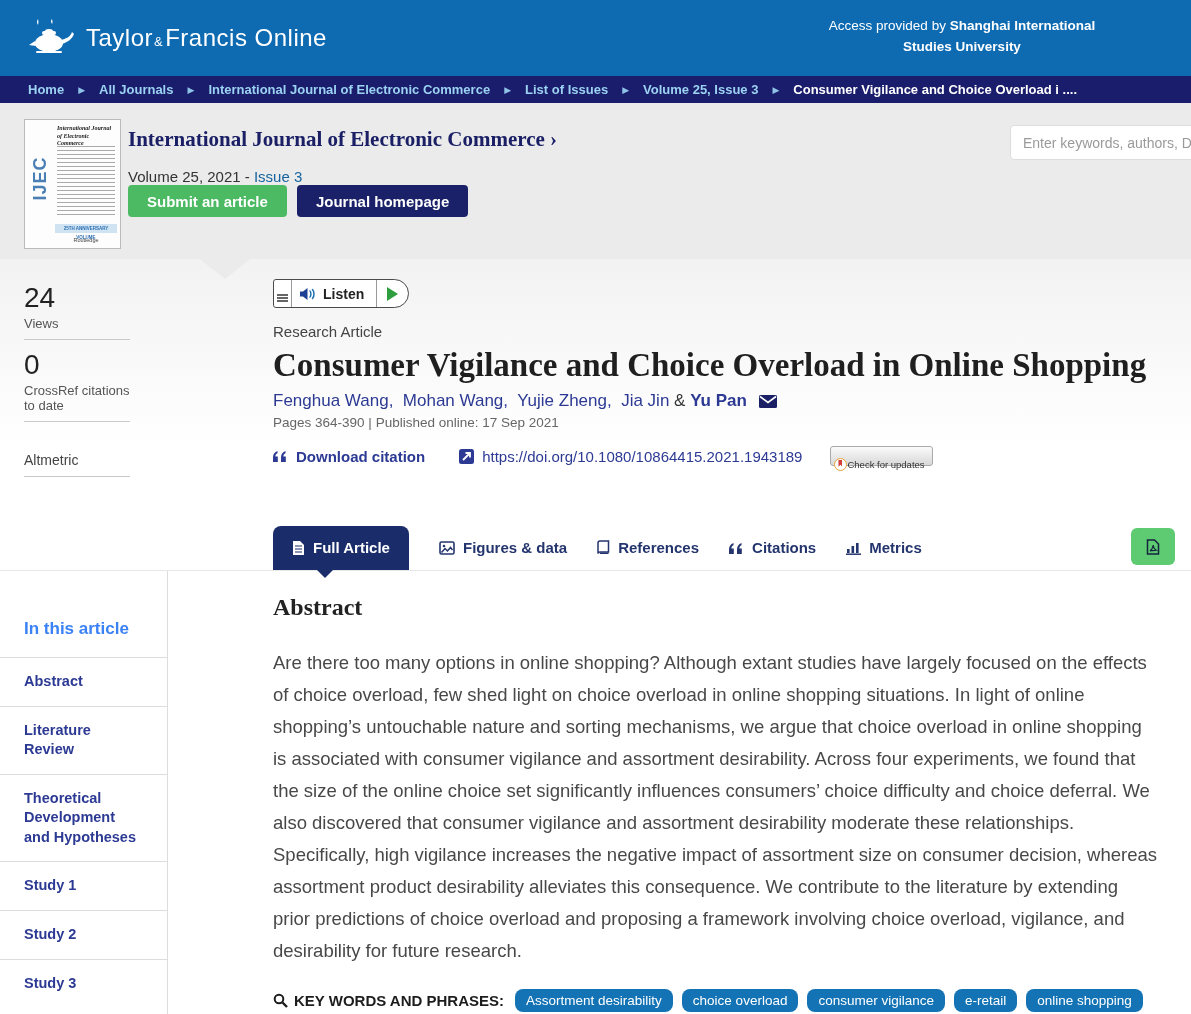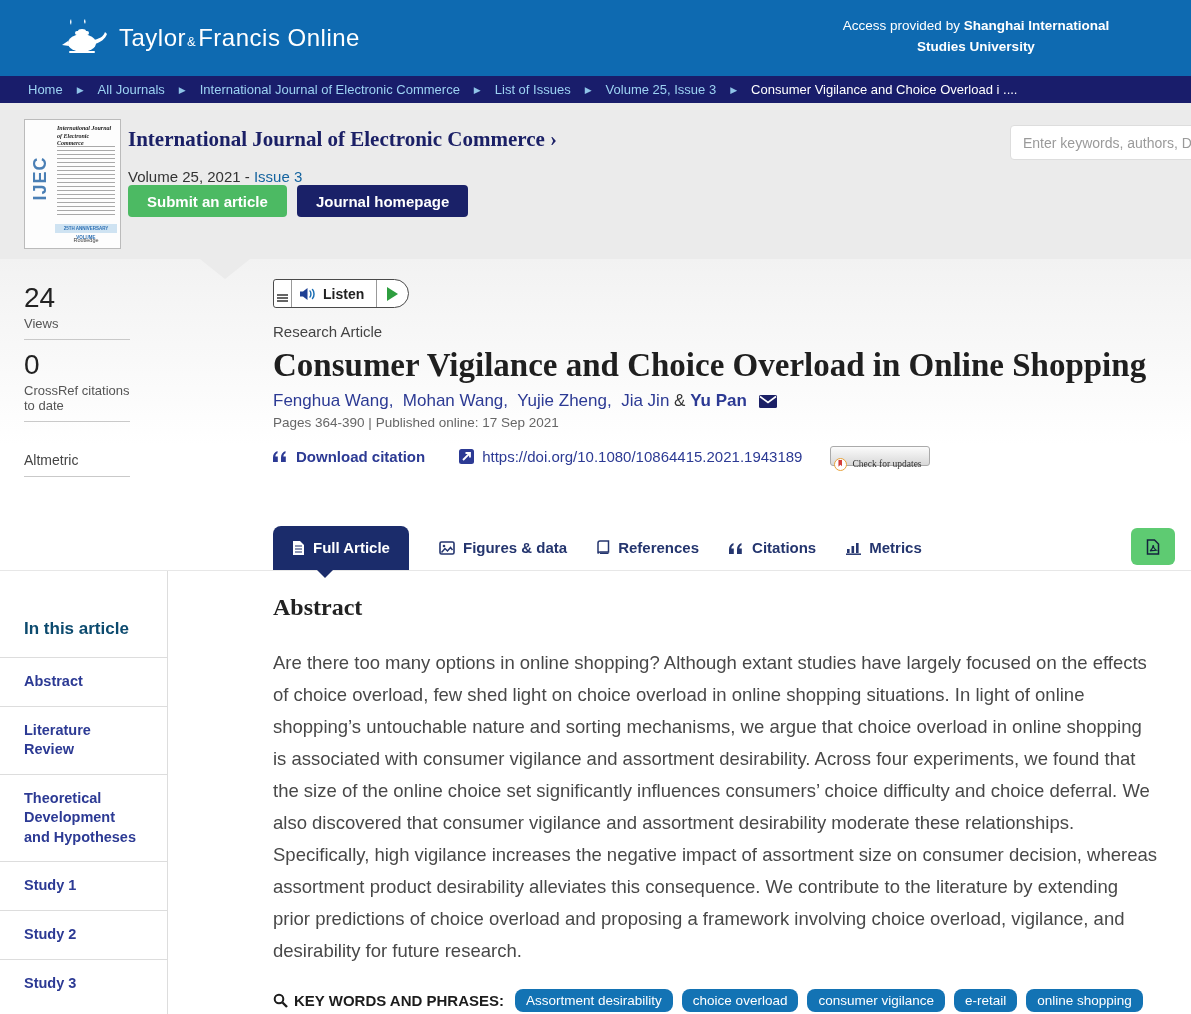--- a/index.html
+++ b/index.html
@@ -1,32 +1,32 @@
 <!DOCTYPE html>
 <html><head>
 <meta charset="utf-8">
 <style>
   * { margin:0; padding:0; box-sizing:border-box; }
   html,body { width:1191px; height:1014px; overflow:hidden; background:#fff;
               font-family:"Liberation Sans","DejaVu Sans",sans-serif; }
   #page { position:relative; width:1191px; height:1014px; overflow:hidden; }
 
   
-  .hdr { height:76px; background:#0e6ab1; display:flex; align-items:center; position:relative;padding-left:33px; }
+  .hdr { height:76px; background:#0e6ab1; display:flex; align-items:center; position:relative; }
   .brand { display:flex; align-items:center; margin-left:28px; color:#fff; cursor:pointer; }
   .brand svg { margin-right:12px; }
   .brand-txt { font-size:24px; letter-spacing:.5px; font-weight:400; }
   .brand-amp { font-size:13px; vertical-align:baseline; margin:0 2px 0 1px; }
-  .access { position:absolute; right:70px; top:16px; width:290px; text-align:center;
+  .access { position:absolute; right:84px; top:16px; width:290px; text-align:center;
             color:#fff; font-size:13.5px; line-height:1.55; }
   .access b { font-weight:700; }
 
   
   .crumbs { height:27px; background:#191d6b; display:flex; align-items:center;
-            padding-left:28px; font-size:13px; font-weight:400; white-space:nowrap; }
+            padding-left:28px; font-size:13px; font-weight:700; white-space:nowrap; }
   .crumb { color:#9cd2f2; text-decoration:none; cursor:pointer; }
   .crumb-sep { color:#8fc4e8; font-size:9px; margin:0 14px; }
   .crumb-cur { color:#fff; }
 
   
   .band { position:relative; height:156px; background:#ebebeb; }
   .band-notch { position:absolute; left:200px; top:156px; width:0; height:0;
                 border-left:25px solid transparent; border-right:25px solid transparent;
                 border-top:20px solid #ebebeb; z-index:5; }
   .cover { position:absolute; left:24px; top:16px; width:97px; height:130px;
@@ -88,23 +88,23 @@
   .authors a { color:#2c3a94; text-decoration:none; cursor:pointer; }
   .authors a:not(.last)::after { content:",\00a0 "; }
   .auth-corr { font-weight:700; color:#1b2066; }
   .env { margin-left:7px; vertical-align:-2px; }
   .pages { margin-top:4px; font-size:13.5px; color:#666; }
 
   .cite-row { margin-top:16px; display:flex; align-items:center; gap:34px; font-size:15px; }
   .cite-link { display:flex; align-items:center; gap:8px; color:#2c3a94; font-weight:600;
                text-decoration:none; cursor:pointer; }
   .doi-link { font-weight:400; }
-  .crossmark { display:inline-flex; align-items:center; gap:5px; height:20px; padding:16px 7px 0 3px;
+  .crossmark { display:inline-flex; align-items:center; height:20px; padding:16px 7px 0 3px;
                background:linear-gradient(#fbfbfb,#d8d8d8); border:1px solid #aaa; border-radius:3px;
-               font-size:9.5px; color:#333; cursor:pointer; margin-left:-6px;font-family:Liberation Serif, serif; }
+               font-size:9.5px; color:#333; cursor:pointer; margin-left:-6px; }
   .cm-logo { width:13px; height:13px; border-radius:50%; background:#fff;
              border:1.5px solid #e8a33d; position:relative; }
   .cm-logo::after { content:""; position:absolute; left:3px; top:1px; width:4px; height:7px;
                     background:#d43f3a; clip-path:polygon(0 0,100% 0,100% 100%,50% 70%,0 100%); }
 
   .tabs { position:absolute; left:273px; right:16px; bottom:0; display:flex;
           align-items:flex-end; gap:30px; }
   .tab { display:flex; align-items:center; gap:8px; font-size:15px; font-weight:700;
          color:#24356e; padding-bottom:14px; cursor:pointer; white-space:nowrap; }
   .tab svg { flex:0 0 auto; }
@@ -114,21 +114,21 @@
                        border-left:8px solid transparent; border-right:8px solid transparent;
                        border-top:8px solid #1b2c6b; }
   .pdf-btn { margin-left:auto; align-self:center; display:flex; align-items:center; gap:7px;
              background:#5ecb72; color:#14233f; font-size:15px; font-weight:700;
              border:none; border-radius:6px; height:37px; padding:0 15px; cursor:pointer;
              margin-bottom:3px; font-family:inherit; }
 
   
   .lower { display:flex; height:444px; }
   .toc { width:168px; border-right:1px solid #ddd; padding-top:36px; flex:0 0 168px; }
-  .toc-head { font-size:17px; font-weight:700; color:#0c4a6e; padding:12px 24px 18px; }
+  .toc-head { font-size:17px; font-weight:700; color:#3b82f6; padding:12px 24px 18px; }
   .toc-item { font-size:14.5px; font-weight:700; color:#2c3a94; padding:14px 24px;
               border-top:1px solid #ddd; line-height:1.35; cursor:pointer; }
   .main { flex:1; padding:23px 0 0 105px; }
   .abs-head { font-family:"Liberation Serif",serif; font-weight:bold; font-size:24px; color:#222; }
   .abs-text { margin-top:26px; width:884px; font-size:18.5px; line-height:32px; color:#484848; }
   .kw-row { margin-top:22px; display:flex; align-items:center; gap:9px; flex-wrap:nowrap; }
   .kw-label { display:flex; align-items:center; gap:6px; font-size:15px; font-weight:700;
               color:#1c1c1c; margin-right:2px; white-space:nowrap; }
   .kw { background:#1373b4; color:#fff; font-size:13.5px; padding:4px 11px; border-radius:8px;
         white-space:nowrap; cursor:pointer; }

